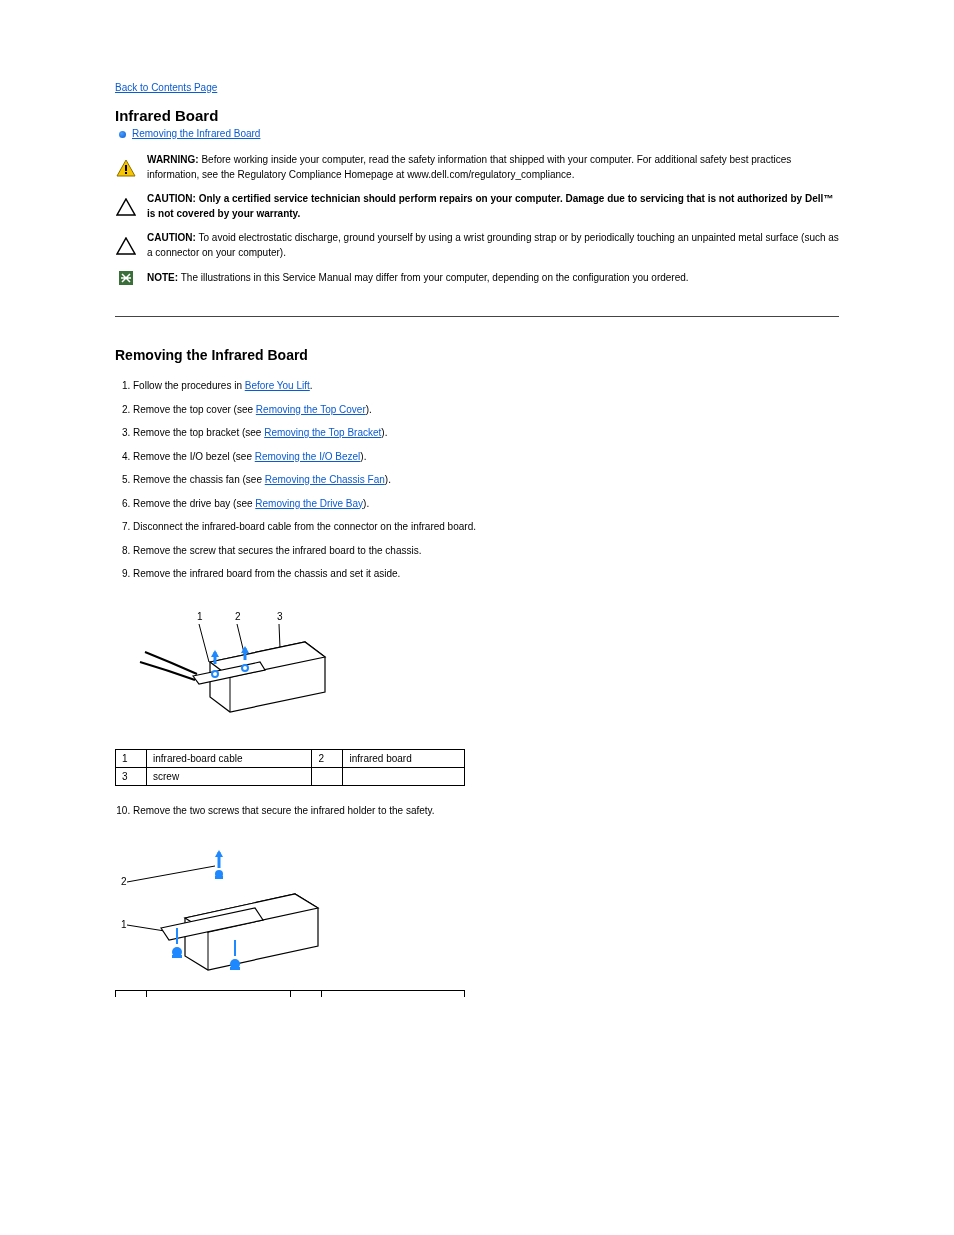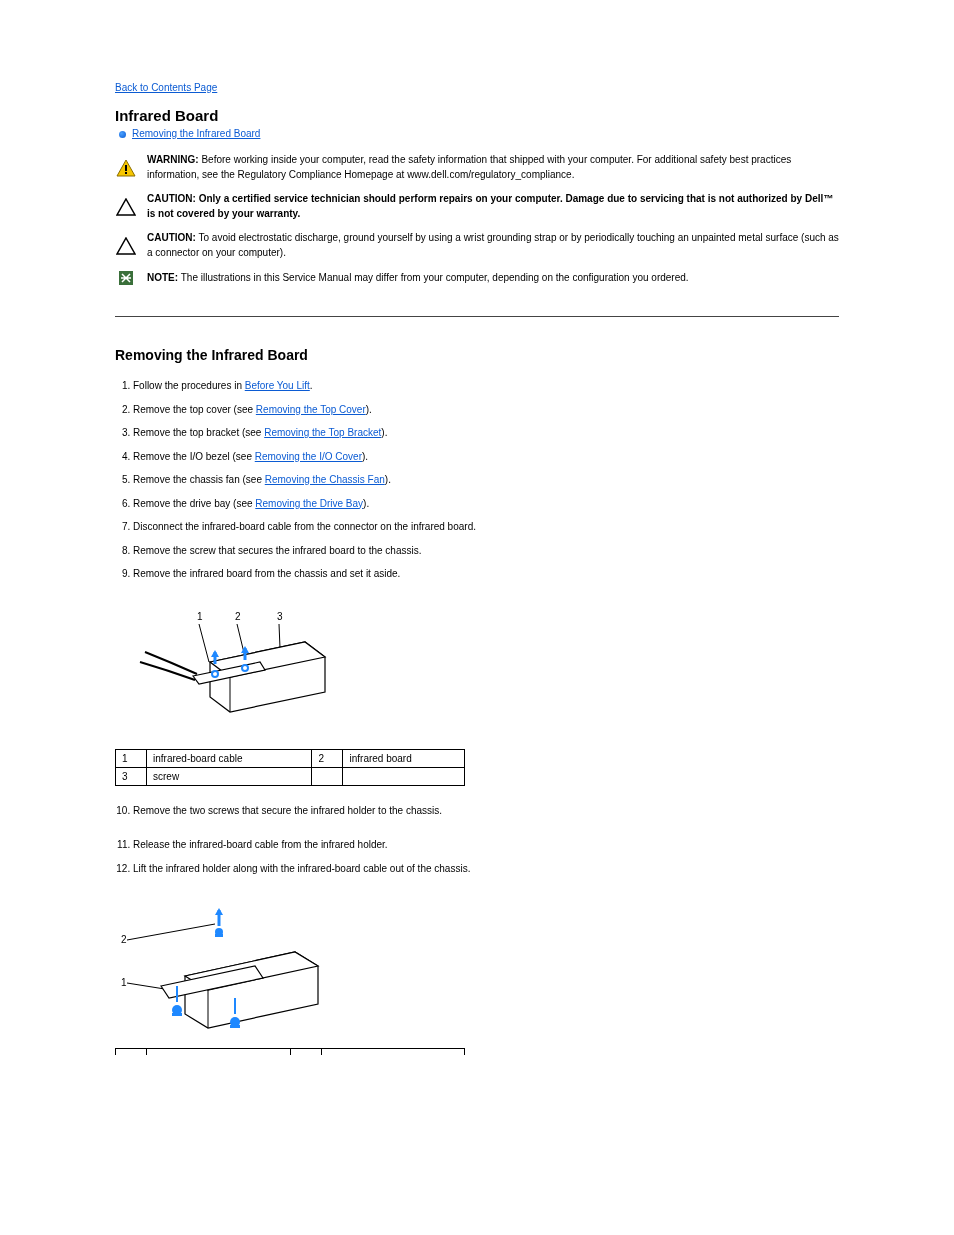--- a/index.html
+++ b/index.html
@@ -161,21 +161,21 @@
   </div>
 
   <hr class="sep">
 
   <h3 class="section">Removing the Infrared Board</h3>
 
   <ol class="steps">
     <li><span>Follow the procedures in </span><a href="#">Before You Lift</a><span>.</span></li>
     <li><span>Remove the top cover (see </span><a href="#">Removing the Top Cover</a><span>).</span></li>
     <li><span>Remove the top bracket (see </span><a href="#">Removing the Top Bracket</a><span>).</span></li>
-    <li><span>Remove the I/O bezel (see </span><a href="#">Removing the I/O Cover</a><span>).</span></li>
+    <li><span>Remove the I/O bezel (see </span><a href="#">Removing the I/O Bezel</a><span>).</span></li>
     <li><span>Remove the chassis fan (see </span><a href="#">Removing the Chassis Fan</a><span>).</span></li>
     <li><span>Remove the drive bay (see </span><a href="#">Removing the Drive Bay</a><span>).</span></li>
     <li><span>Disconnect the infrared-board cable from the connector on the infrared board.</span></li>
     <li><span>Remove the screw that secures the infrared board to the chassis.</span></li>
     <li><span>Remove the infrared board from the chassis and set it aside.</span></li>
   </ol>
 
   <div class="figure">
     <svg width="240" height="135" viewBox="0 0 240 135">
 
@@ -215,28 +215,24 @@
     <tr>
       <td class="num">3</td>
       <td>screw</td>
       <td class="num"></td>
       <td></td>
     </tr>
   </tbody>
     </table>
 
   <ol class="steps" start="10">
-    <li><span>Remove the two screws that secure the infrared holder to the chassis.</span></li>
+    <li><span>Remove the two screws that secure the infrared holder to the safety.</span></li>
   </ol>
 
 
-  <ol class="steps" start="11">
-    <li><span>Release the infrared-board cable from the infrared holder.</span></li>
-    <li><span>Lift the infrared holder along with the infrared-board cable out of the chassis.</span></li>
-  </ol>
 
   <div class="figure">
     <svg width="230" height="140" viewBox="0 0 230 140">
       <text x="6" y="47" font-size="10" fill="#000">2</text>
       <text x="6" y="90" font-size="10" fill="#000">1</text>
       <line x1="12" y1="44" x2="100" y2="28" stroke="#000"></line>
       <line x1="12" y1="87" x2="56" y2="94" stroke="#000"></line>
 
       <path d="M70 80 L180 56 L203 70 L203 108 L93 132 L70 118 Z" fill="#fff" stroke="#000" stroke-width="1.2"></path>
       <path d="M70 80 L180 56 L203 70 L93 94 Z" fill="#fff" stroke="#000" stroke-width="1.2"></path>

